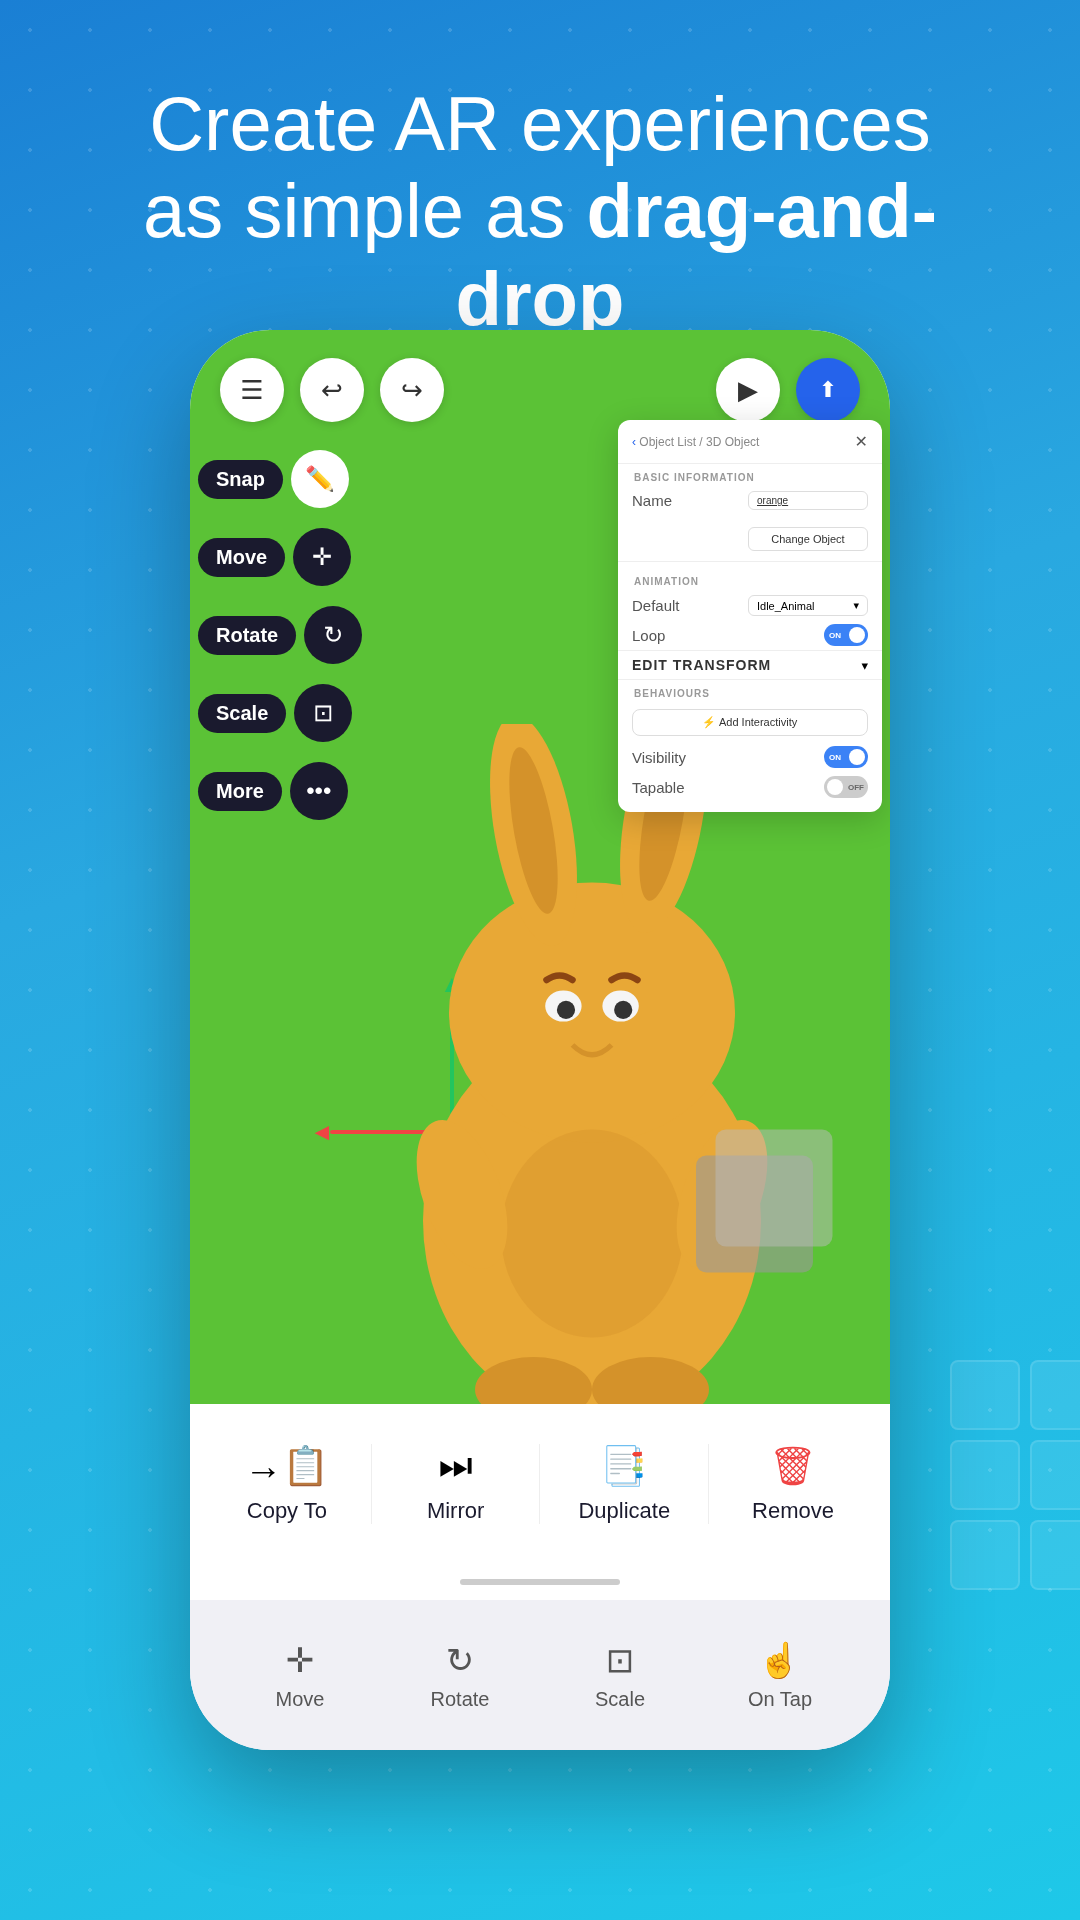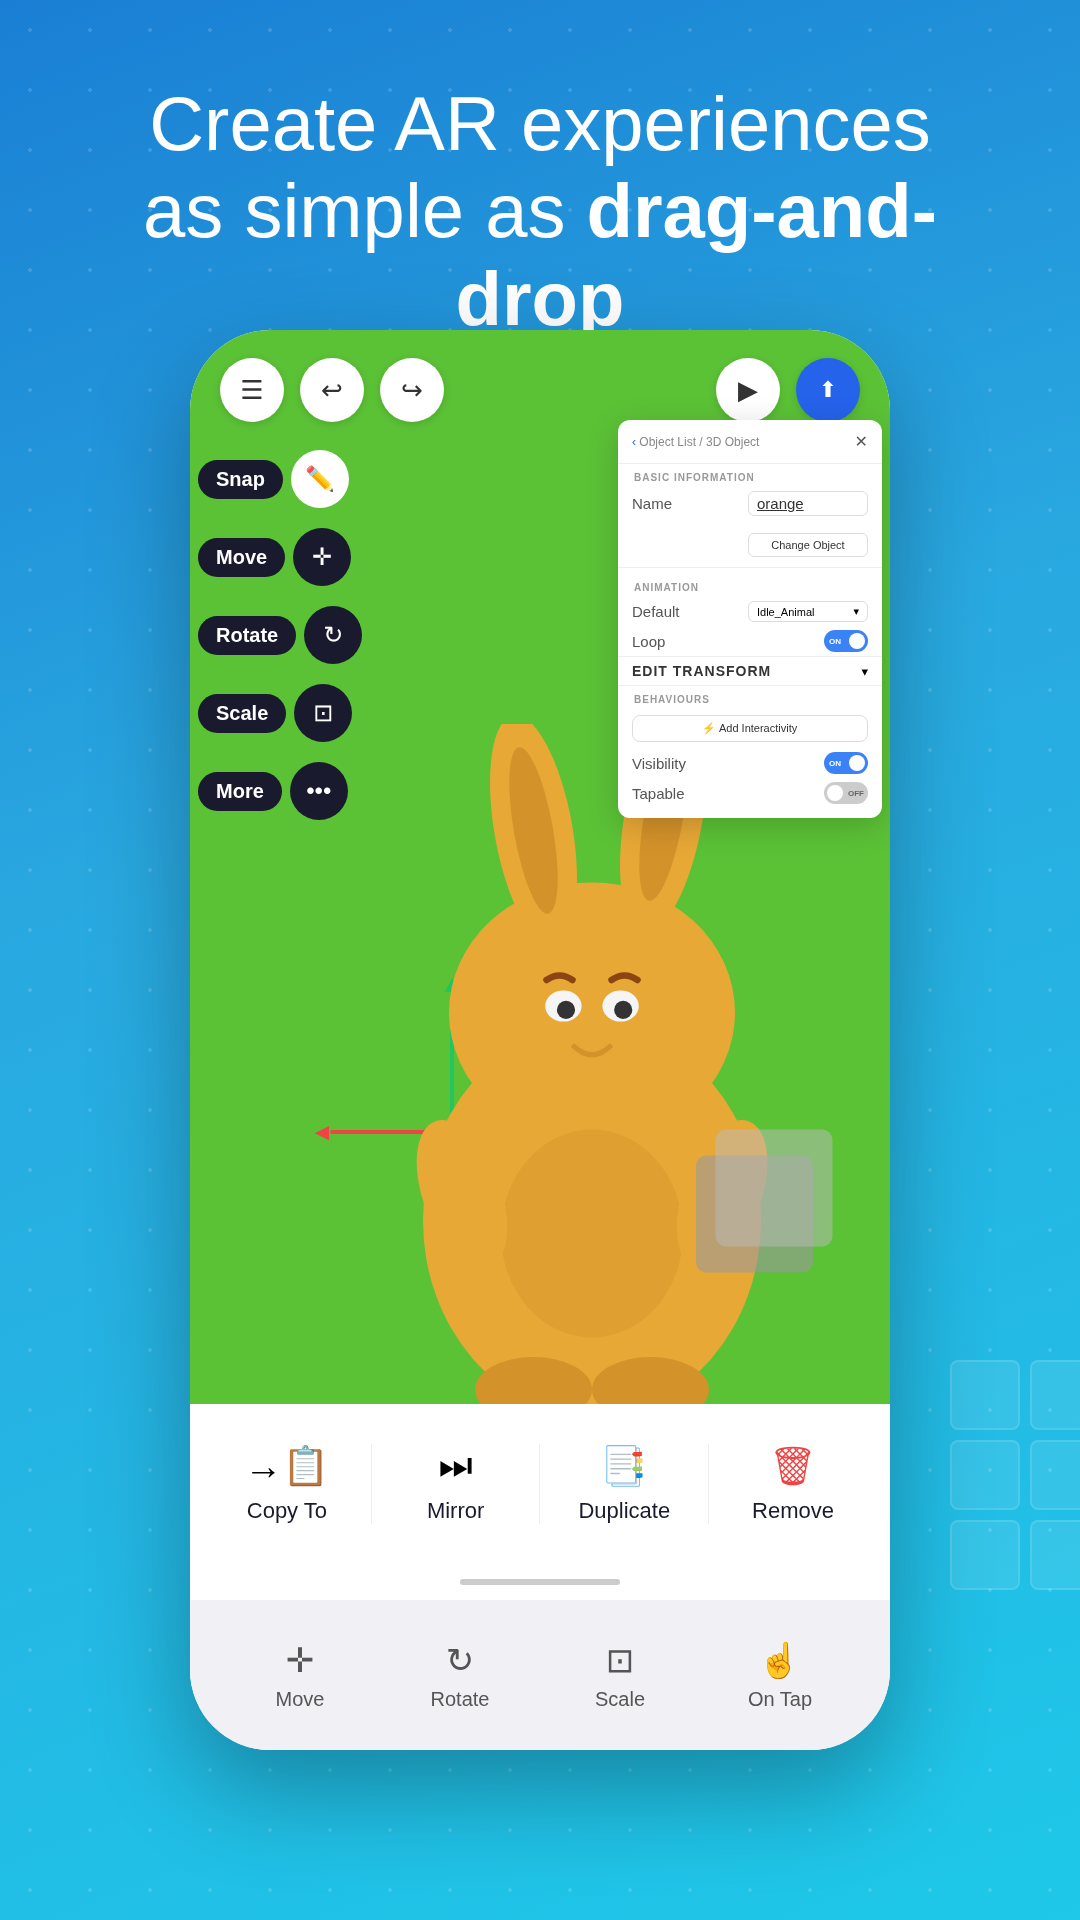--- a/index.html
+++ b/index.html
@@ -235,21 +235,21 @@
       padding: 4px 14px;
     }
     .panel-label {
       font-size: 15px;
       color: #555;
     }
     .panel-input {
       border: 1px solid #ddd;
       border-radius: 6px;
       padding: 3px 8px;
-      font-size: 15px;
+      font-size: 10px;
       width: 120px;
       color: #333;
       text-decoration: underline;
     }
     .btn-apply {
       background: #2563eb;
       color: white;
       border: none;
       border-radius: 6px;
       padding: 5px 0;

